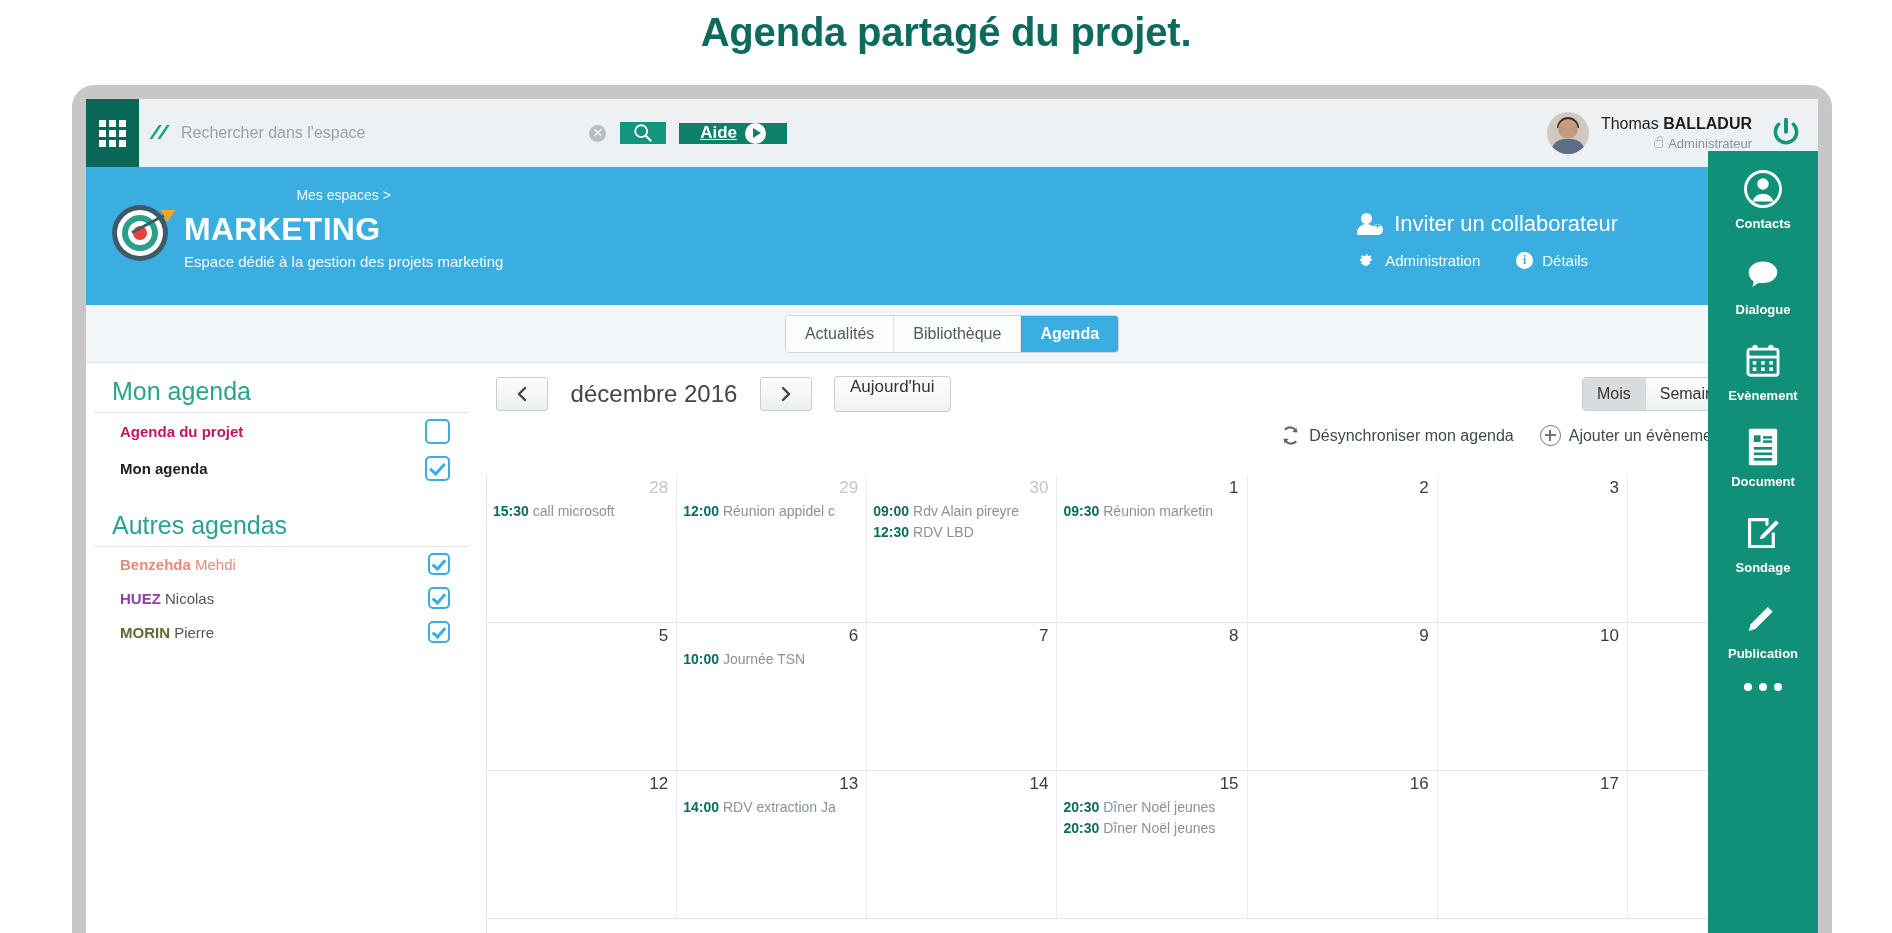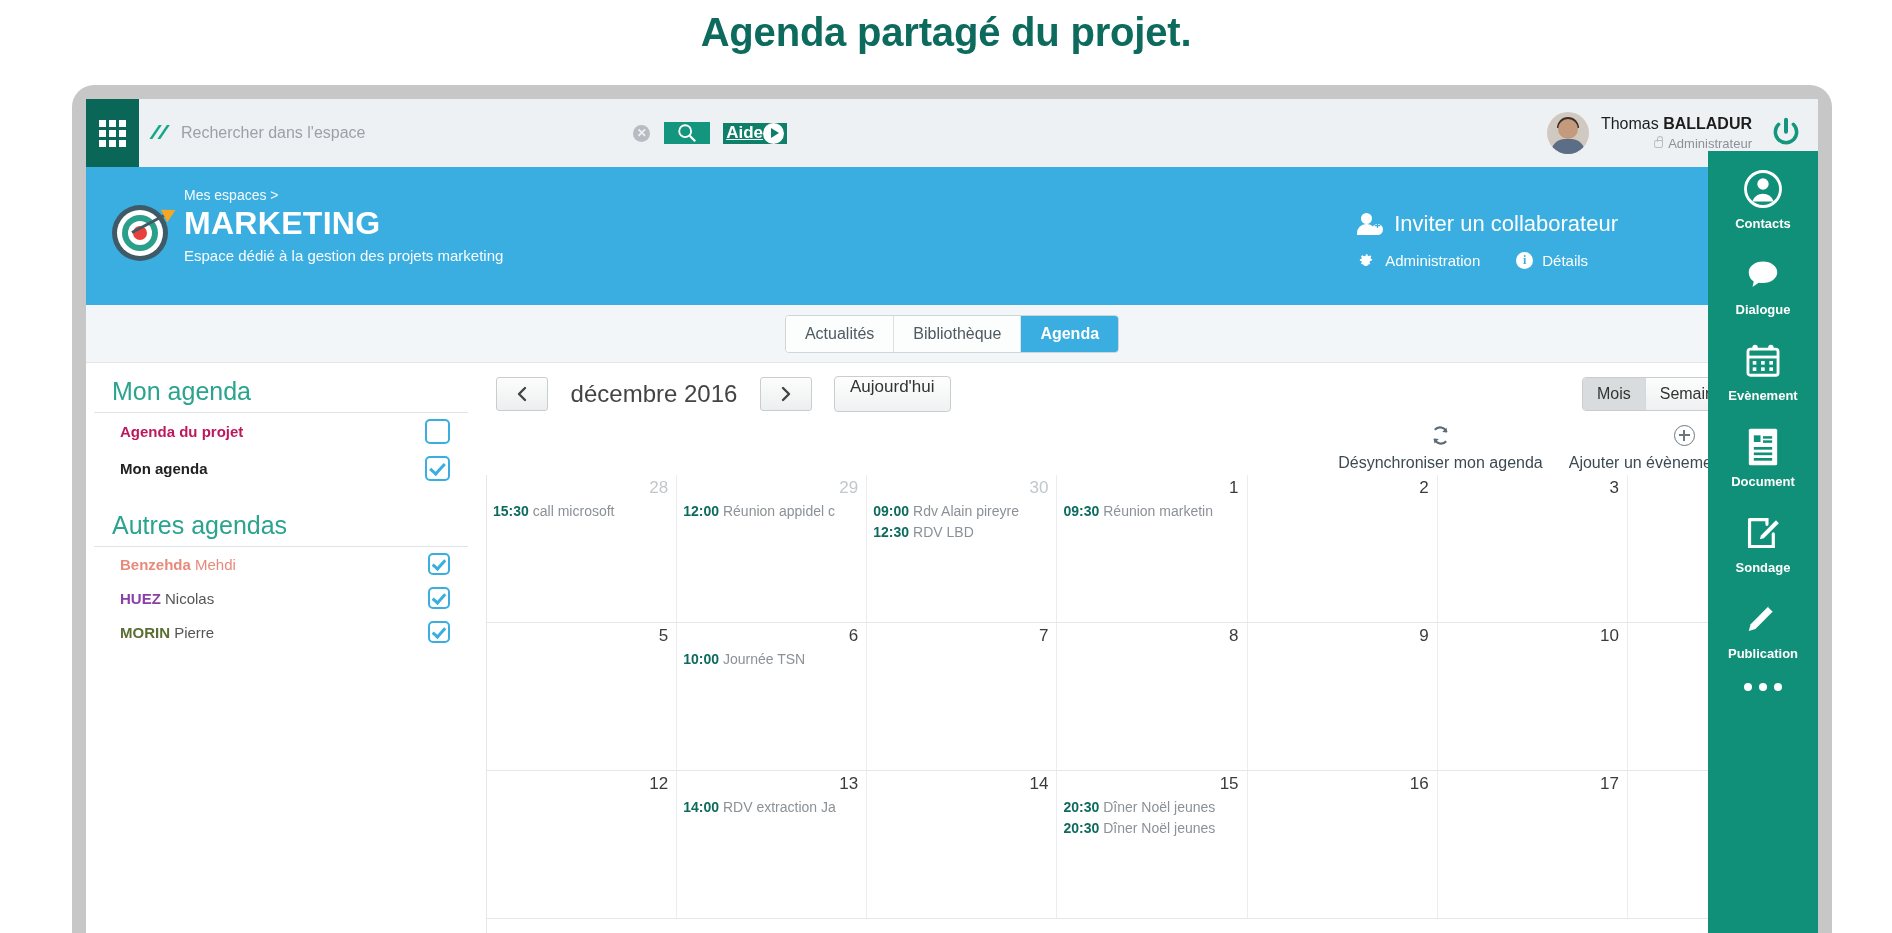--- a/index.html
+++ b/index.html
@@ -76,22 +76,22 @@
     margin-right: 14px; cursor: pointer; font-weight: bold;
   }
   .search-go {
     width: 46px; background: #13967d;
     display:flex; align-items:center; justify-content:center;
     cursor: pointer; margin: 3px 0;
   }
   .aide-btn {
     margin: 3px 0 3px 13px;
     background: #0e7f68; color: #fff;
-    display: flex; align-items: center; 
-    padding: 0 3px; font-size: 17px; font-weight: bold;
+    display: flex; align-items: center; gap: 8px;
+    padding: 0 21px; font-size: 17px; font-weight: bold;
     cursor: pointer;
     text-decoration: underline;
   }
   .play-circle {
     width: 21px; height: 21px; border-radius: 50%;
     background: #fff; position: relative;
   }
   .play-circle::after {
     content: ""; position: absolute; left: 8px; top: 5px;
     border-left: 8px solid #0e7f68;
@@ -134,21 +134,21 @@
   .r1 { inset: 0; background: #3e5a66; }
   .r2 { inset: 5px; background: #ffffff; }
   .r3 { inset: 10px; background: #2aa08a; }
   .r4 { inset: 16px; background: #ffffff; }
   .r5 { inset: 21px; background: #e8413c; }
   .dart { position:absolute; left: 20px; top: 26px; width: 40px; height: 3px;
     background: #3e5a66; transform: rotate(-28deg); transform-origin: left center; }
   .dart::after { content:""; position:absolute; right:-9px; top:-5px;
     border-left: 13px solid #f5a623; border-top: 7px solid transparent; border-bottom: 7px solid transparent; }
 
-  .crumb { font-size: 14px; opacity: .95; margin-bottom: 2px; }
+  .crumb { font-size: 14px; opacity: .95; margin-bottom: 8px; text-align: center; }
   .space-title { font-size: 32px; font-weight: bold; letter-spacing: .3px; margin-bottom: 5px; }
   .space-sub { font-size: 15px; opacity: .97; }
 
   .banner-right { position: absolute; right: 200px; top: 44px; text-align: left; }
   .invite {
     display: flex; align-items: center; gap: 11px;
     font-size: 22px; cursor: pointer; margin-bottom: 14px;
   }
   .invite-ico { width: 26px; height: 22px; position: relative; }
   .invite-ico .h { position:absolute; left:4px; top:0; width:11px; height:11px; background:#fff; border-radius:50%;}
@@ -199,21 +199,21 @@
     background: linear-gradient(#fdfdfd,#eef0f1);
   }
   .vbtn { padding: 7px 14px; font-size: 16px; color: #333; cursor: pointer; border-right: 1px solid #d3d8db; }
   .vbtn:last-child { border-right: none; }
   .vbtn.active { background: #d9dcde; }
 
   .cal-actions {
     position: absolute; right: 18px; top: 62px;
     display: flex; gap: 26px; font-size: 16px; color: #3d4a52;
   }
-  .cal-action { display: flex; align-items: center; gap: 8px; cursor: pointer; flex-direction: column; }
+  .cal-action { display: flex; align-items: center; gap: 8px; cursor: pointer; }
   .plus-circle { width: 21px; height: 21px; border-radius: 50%; border: 1.8px solid #6a7780; position:relative;}
   .plus-circle::before, .plus-circle::after {
     content:""; position:absolute; background:#6a7780;
   }
   .plus-circle::before { left: 4px; top: 8.2px; width: 11px; height: 1.8px; }
   .plus-circle::after { top: 4px; left: 8.2px; height: 11px; width: 1.8px; }
 
   
   .side-h {
     font-size: 25px; color: #2aa38f; padding: 14px 0 6px 18px;

